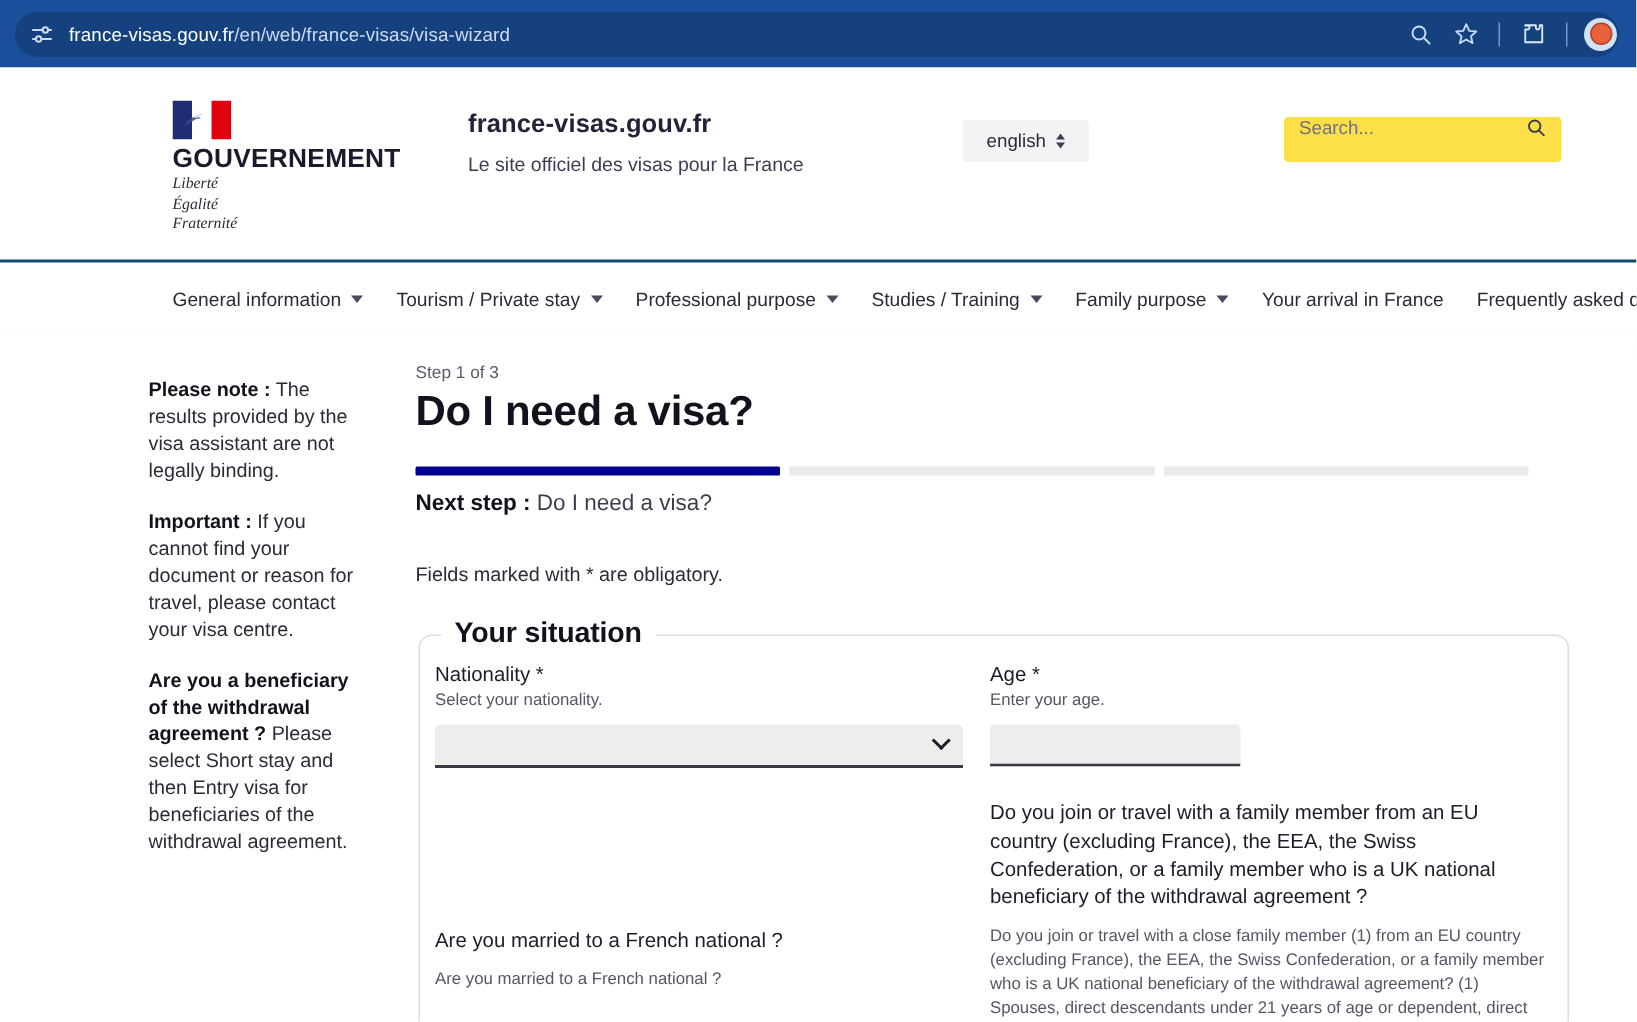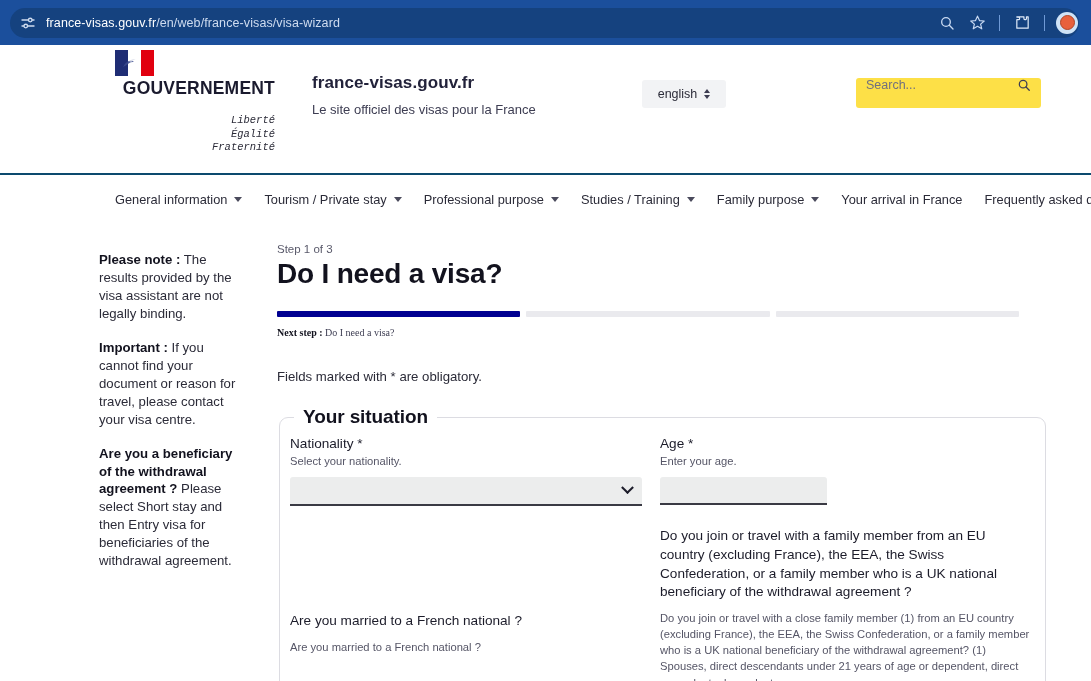--- a/index.html
+++ b/index.html
@@ -80,44 +80,43 @@
     height: 128px;
     background: #fff;
     position: relative;
   }
   #header-inner {
     position: absolute;
     left: 115px; right: 50px; top: 0; bottom: 0;
   }
   #brand-block {
     position: absolute;
-    left: 0; top: 5px;
+    left: 0; top: 22px;
     width: 160px;
-    text-align: right;
   }
   .flag {
     width: 39px; height: 26px;
     display: block;
   }
   .gov-word {
     font-family: "Liberation Sans", sans-serif;
     font-weight: bold;
     font-size: 17.5px;
     letter-spacing: 0.2px;
     color: #1a1a2e;
     margin-top: 3px;
     line-height: 1.05;
   }
   .devise {
-    font-family: Liberation Mono, monospace;
+    font-family: Liberation Serif, serif;
     font-style: italic;
     font-size: 10.5px;
     color: #2b2b38;
     line-height: 1.28;
-    margin-top: 17px;
+    margin-top: 2px;
   }
   #site-title-block {
     position: absolute;
     left: 197px; top: 28px;
   }
   #site-title-block .st-main {
     font-size: 17px;
     font-weight: bold;
     color: #22223a;
     letter-spacing: 0.1px;
@@ -245,23 +244,22 @@
     display: flex;
     gap: 6px;
     height: 6px;
   }
   #progress .seg { flex: 1; border-radius: 1px; }
   .seg.done { background: #000091; }
   .seg.todo { background: #eaeaee; }
 
   .next-step {
     margin-top: 10px;
-    font-size: 10px;
+    font-size: 15px;
     color: #3d3d52;
-    font-family: Liberation Serif, serif;
   }
   .next-step b { font-weight: bold; color: #12121e; }
 
   .oblig {
     margin-top: 31px;
     font-size: 13.2px;
     color: #2b2b38;
   }
 
   

